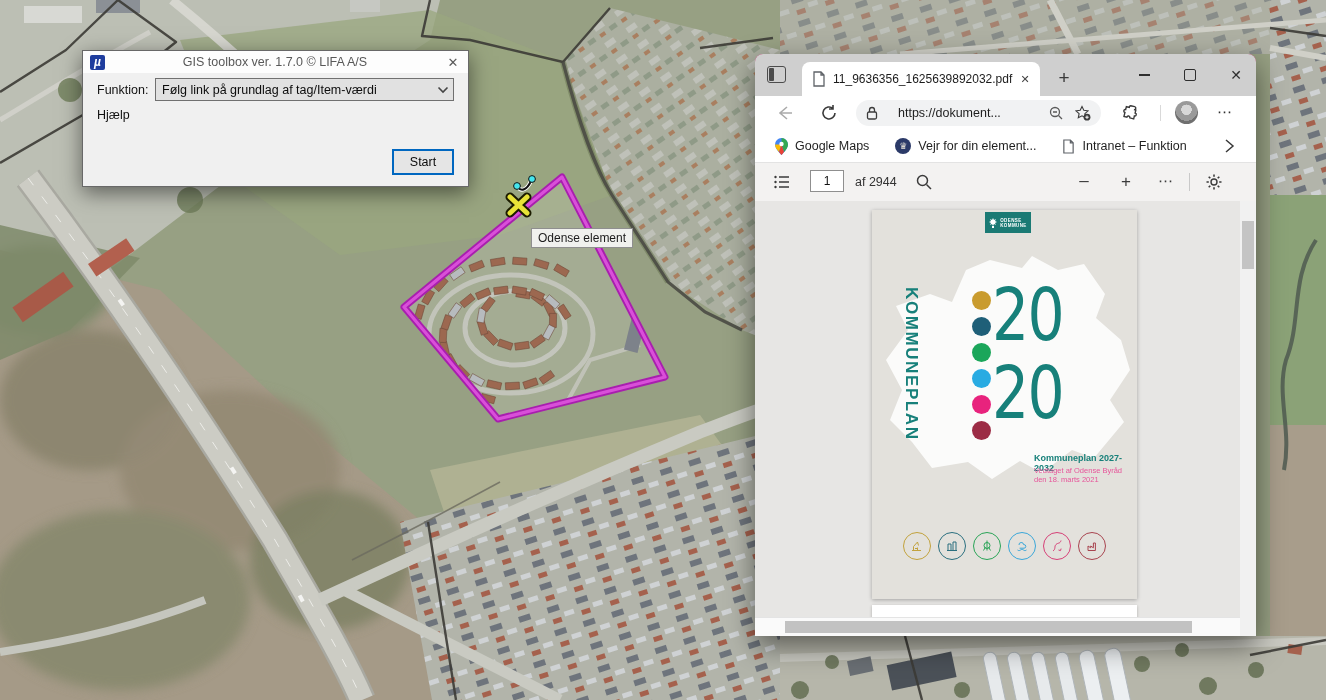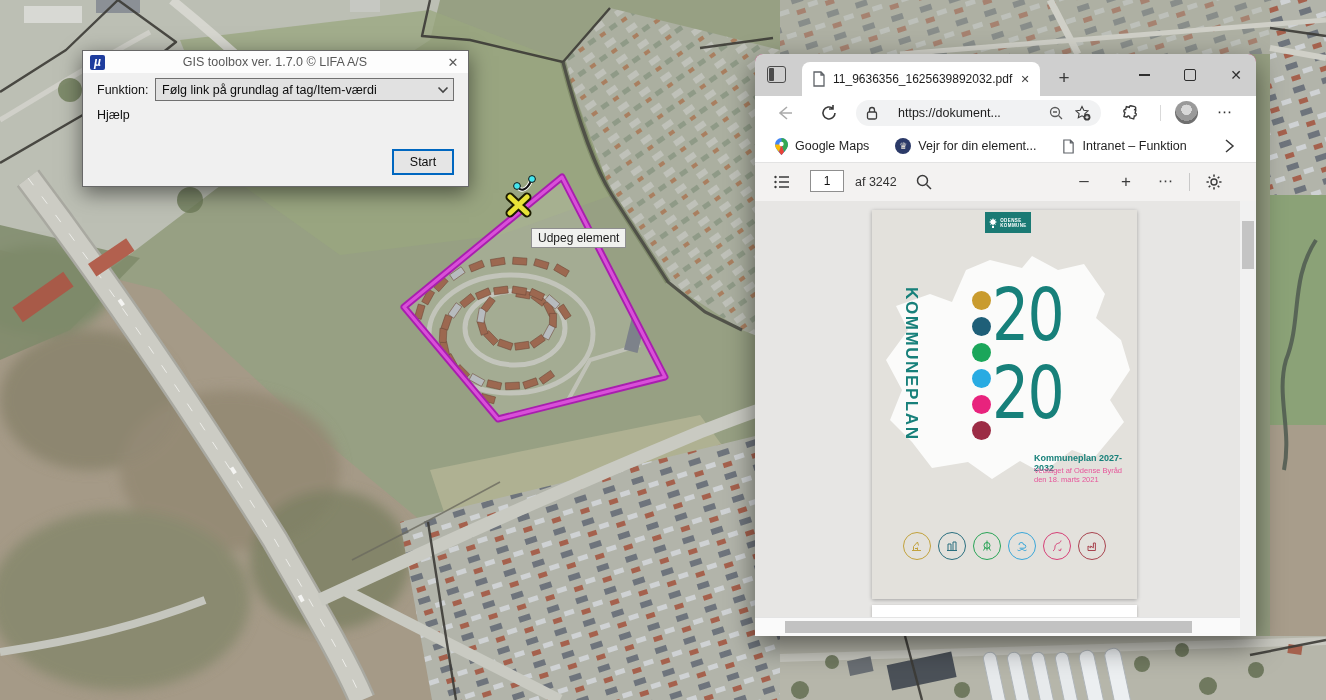--- a/index.html
+++ b/index.html
@@ -307,21 +307,21 @@
   </g>
 
   <g>
     <path d="M518,187 C521,192 527,190 531,181" fill="none" stroke="#fff" stroke-width="4"></path>
     <path d="M518,187 C521,192 527,190 531,181" fill="none" stroke="#111" stroke-width="2"></path>
     <circle cx="517" cy="186" r="3.4" fill="#45e6ee" stroke="#111" stroke-width="1"></circle>
     <circle cx="532" cy="179" r="3.4" fill="#45e6ee" stroke="#111" stroke-width="1"></circle>
   </g>
 </svg>
 
-<div id="map-tooltip">Udpeg element</div>
+<div id="map-tooltip">Odense element</div>
 
 <div id="gis-dialog">
   <div id="gis-titlebar">
     <div id="gis-logo">µ</div>
     <div id="gis-title">GIS toolbox ver. 1.7.0 © LIFA A/S</div>
     <div id="gis-close">✕</div>
   </div>
   <div id="gis-funk-row">
     <div id="gis-funk-label">Funktion:</div>
     <div id="gis-combo">
@@ -420,21 +420,21 @@
   </div>
 
   <div id="pdfbar">
     <svg class="pdficon" style="left:18px" viewBox="0 0 18 18">
         <path d="M6 4 h10 M6 9 h10 M6 14 h10" stroke="#3b3b3b" stroke-width="1.5"></path>
         <circle cx="2.5" cy="4" r="1.2" fill="#3b3b3b"></circle>
         <circle cx="2.5" cy="9" r="1.2" fill="#3b3b3b"></circle>
         <circle cx="2.5" cy="14" r="1.2" fill="#3b3b3b"></circle>
       </svg>
     <input id="page-box" value="1" style="">
-    <span id="page-total">af 3242</span>
+    <span id="page-total">af 2944</span>
     <svg class="pdficon" style="left:160px" viewBox="0 0 18 18">
         <circle cx="7.5" cy="7.5" r="5" fill="none" stroke="#3b3b3b" stroke-width="1.5"></circle>
         <path d="M11.5 11.5 L16 16" stroke="#3b3b3b" stroke-width="1.5"></path>
       </svg>
     <div class="pdficon" id="zoom-out-btn">–</div>
     <div class="pdficon" id="zoom-in-btn">+</div>
     <div class="pdficon" id="pdf-more">⋯</div>
     <div class="pdfdiv"></div>
     <svg class="pdficon" style="left:450px" viewBox="0 0 18 18">
         <circle cx="9" cy="9" r="3" fill="none" stroke="#3b3b3b" stroke-width="1.4"></circle>

